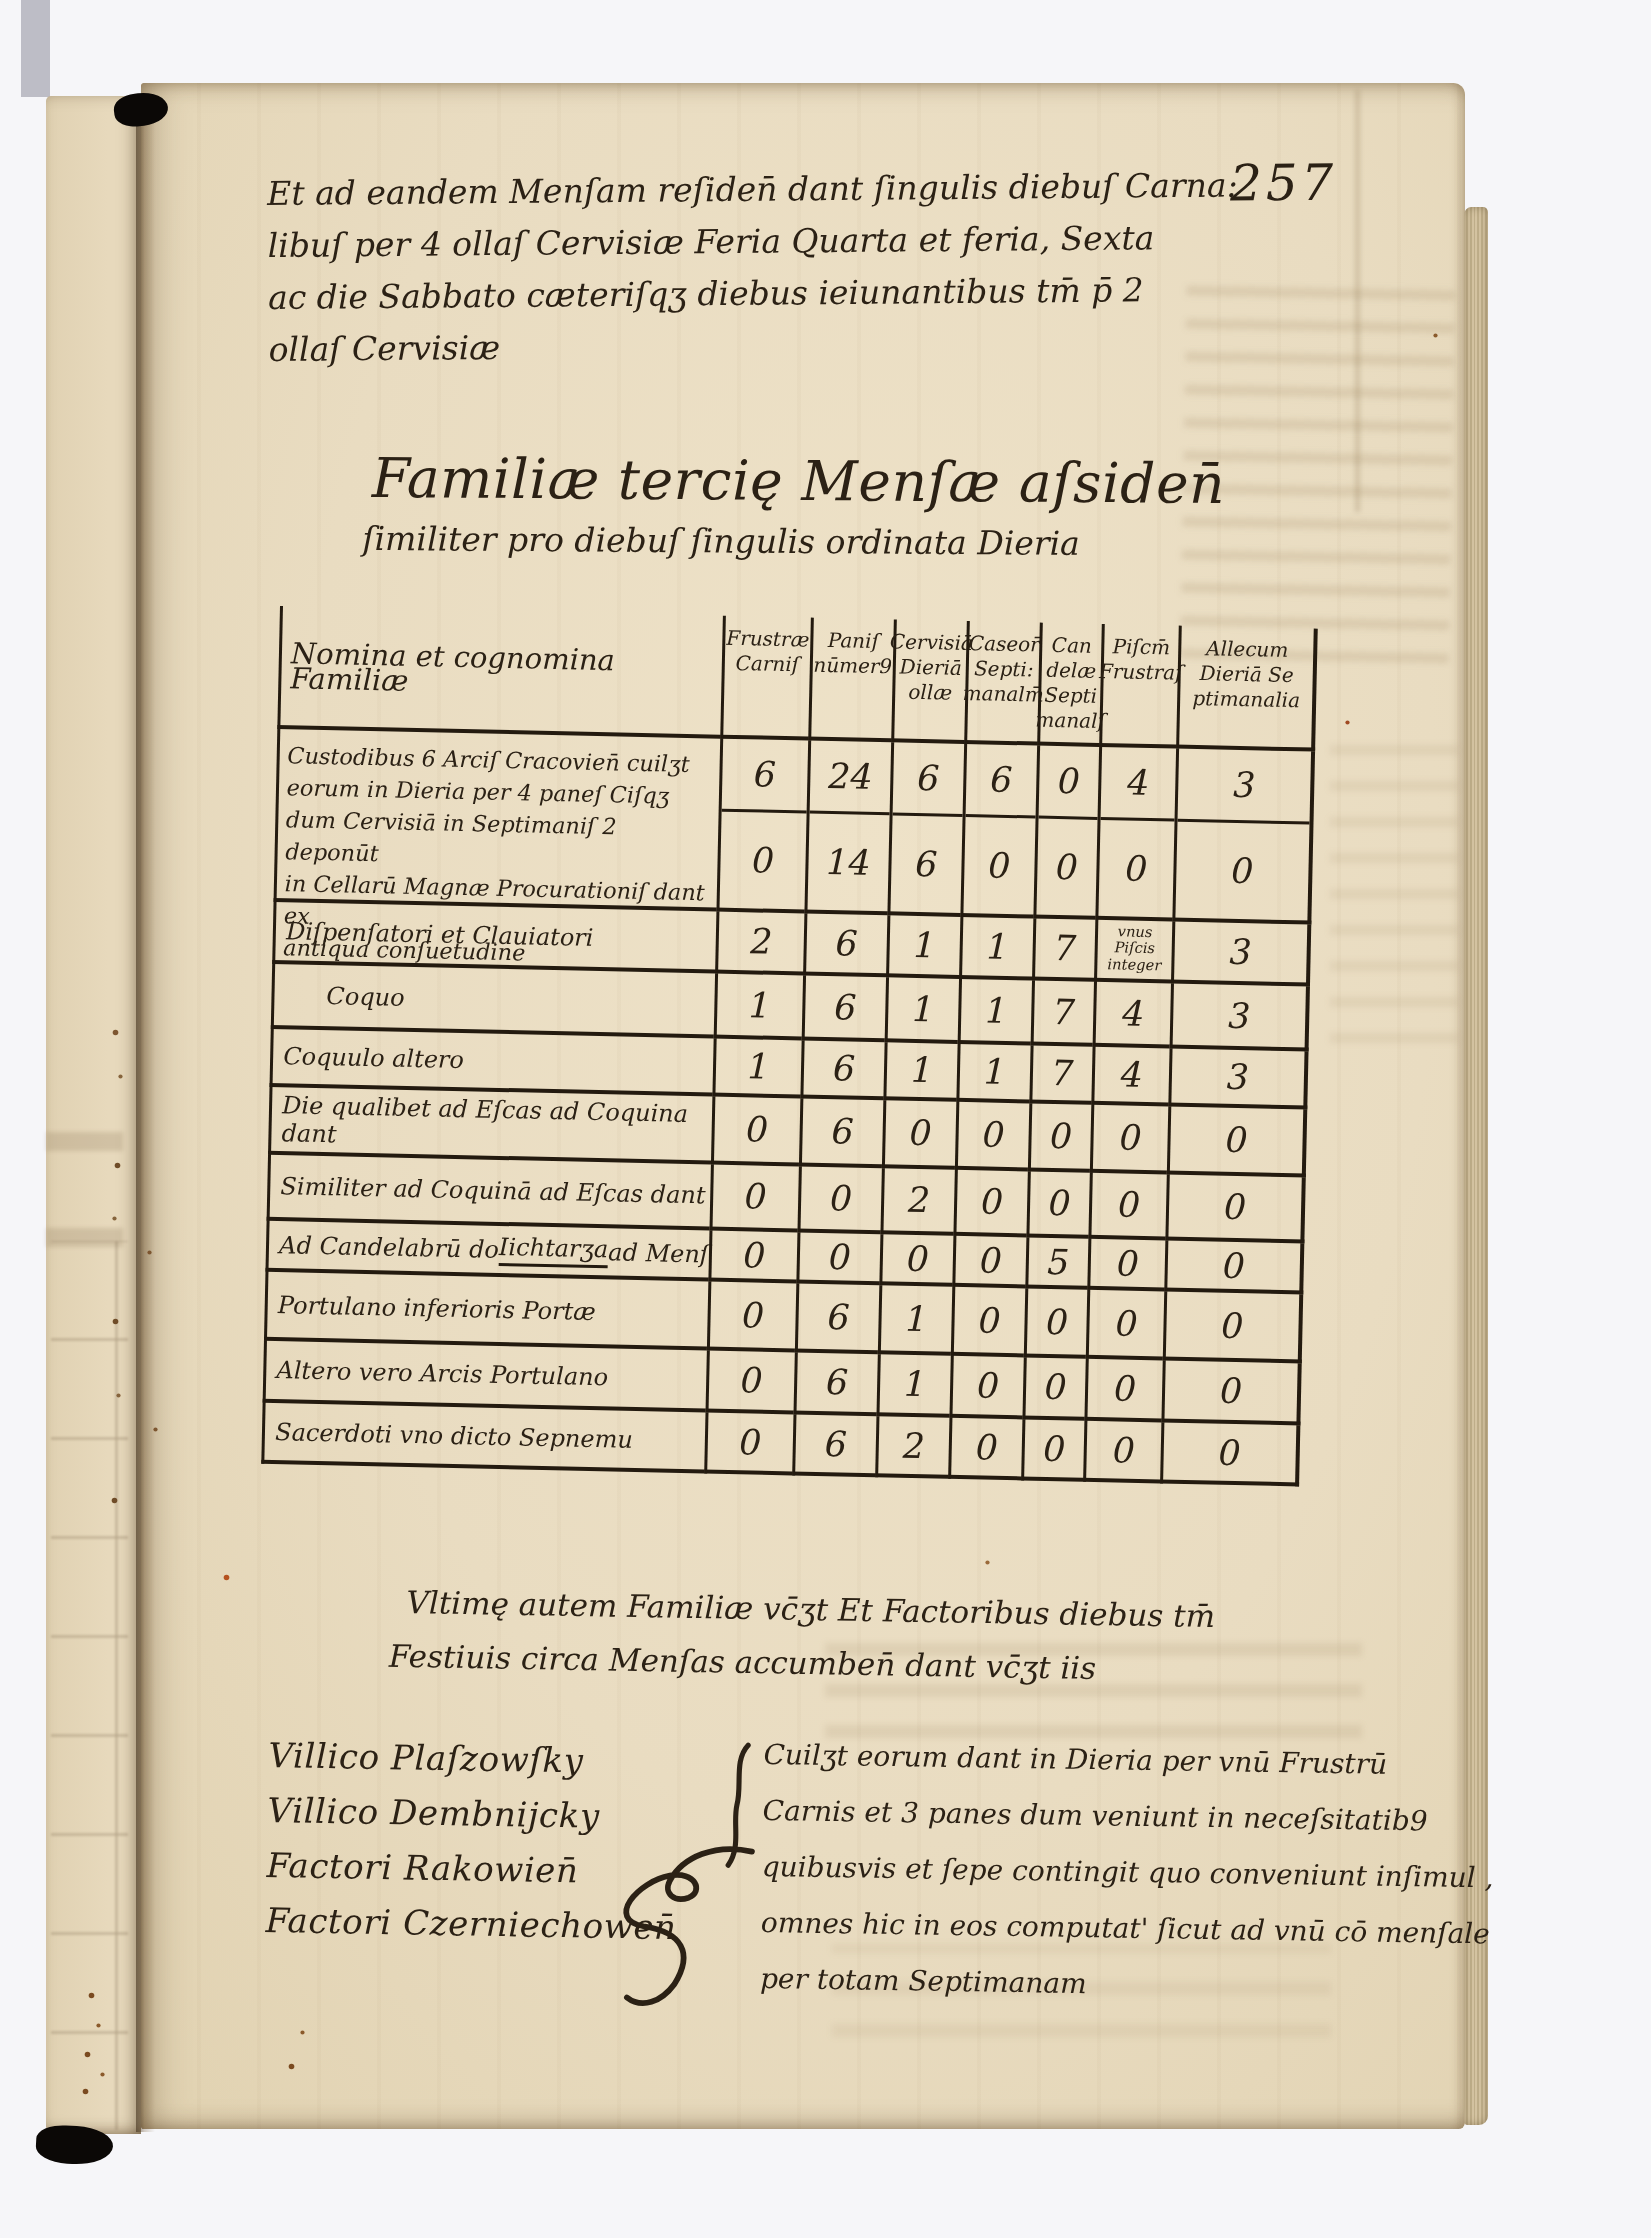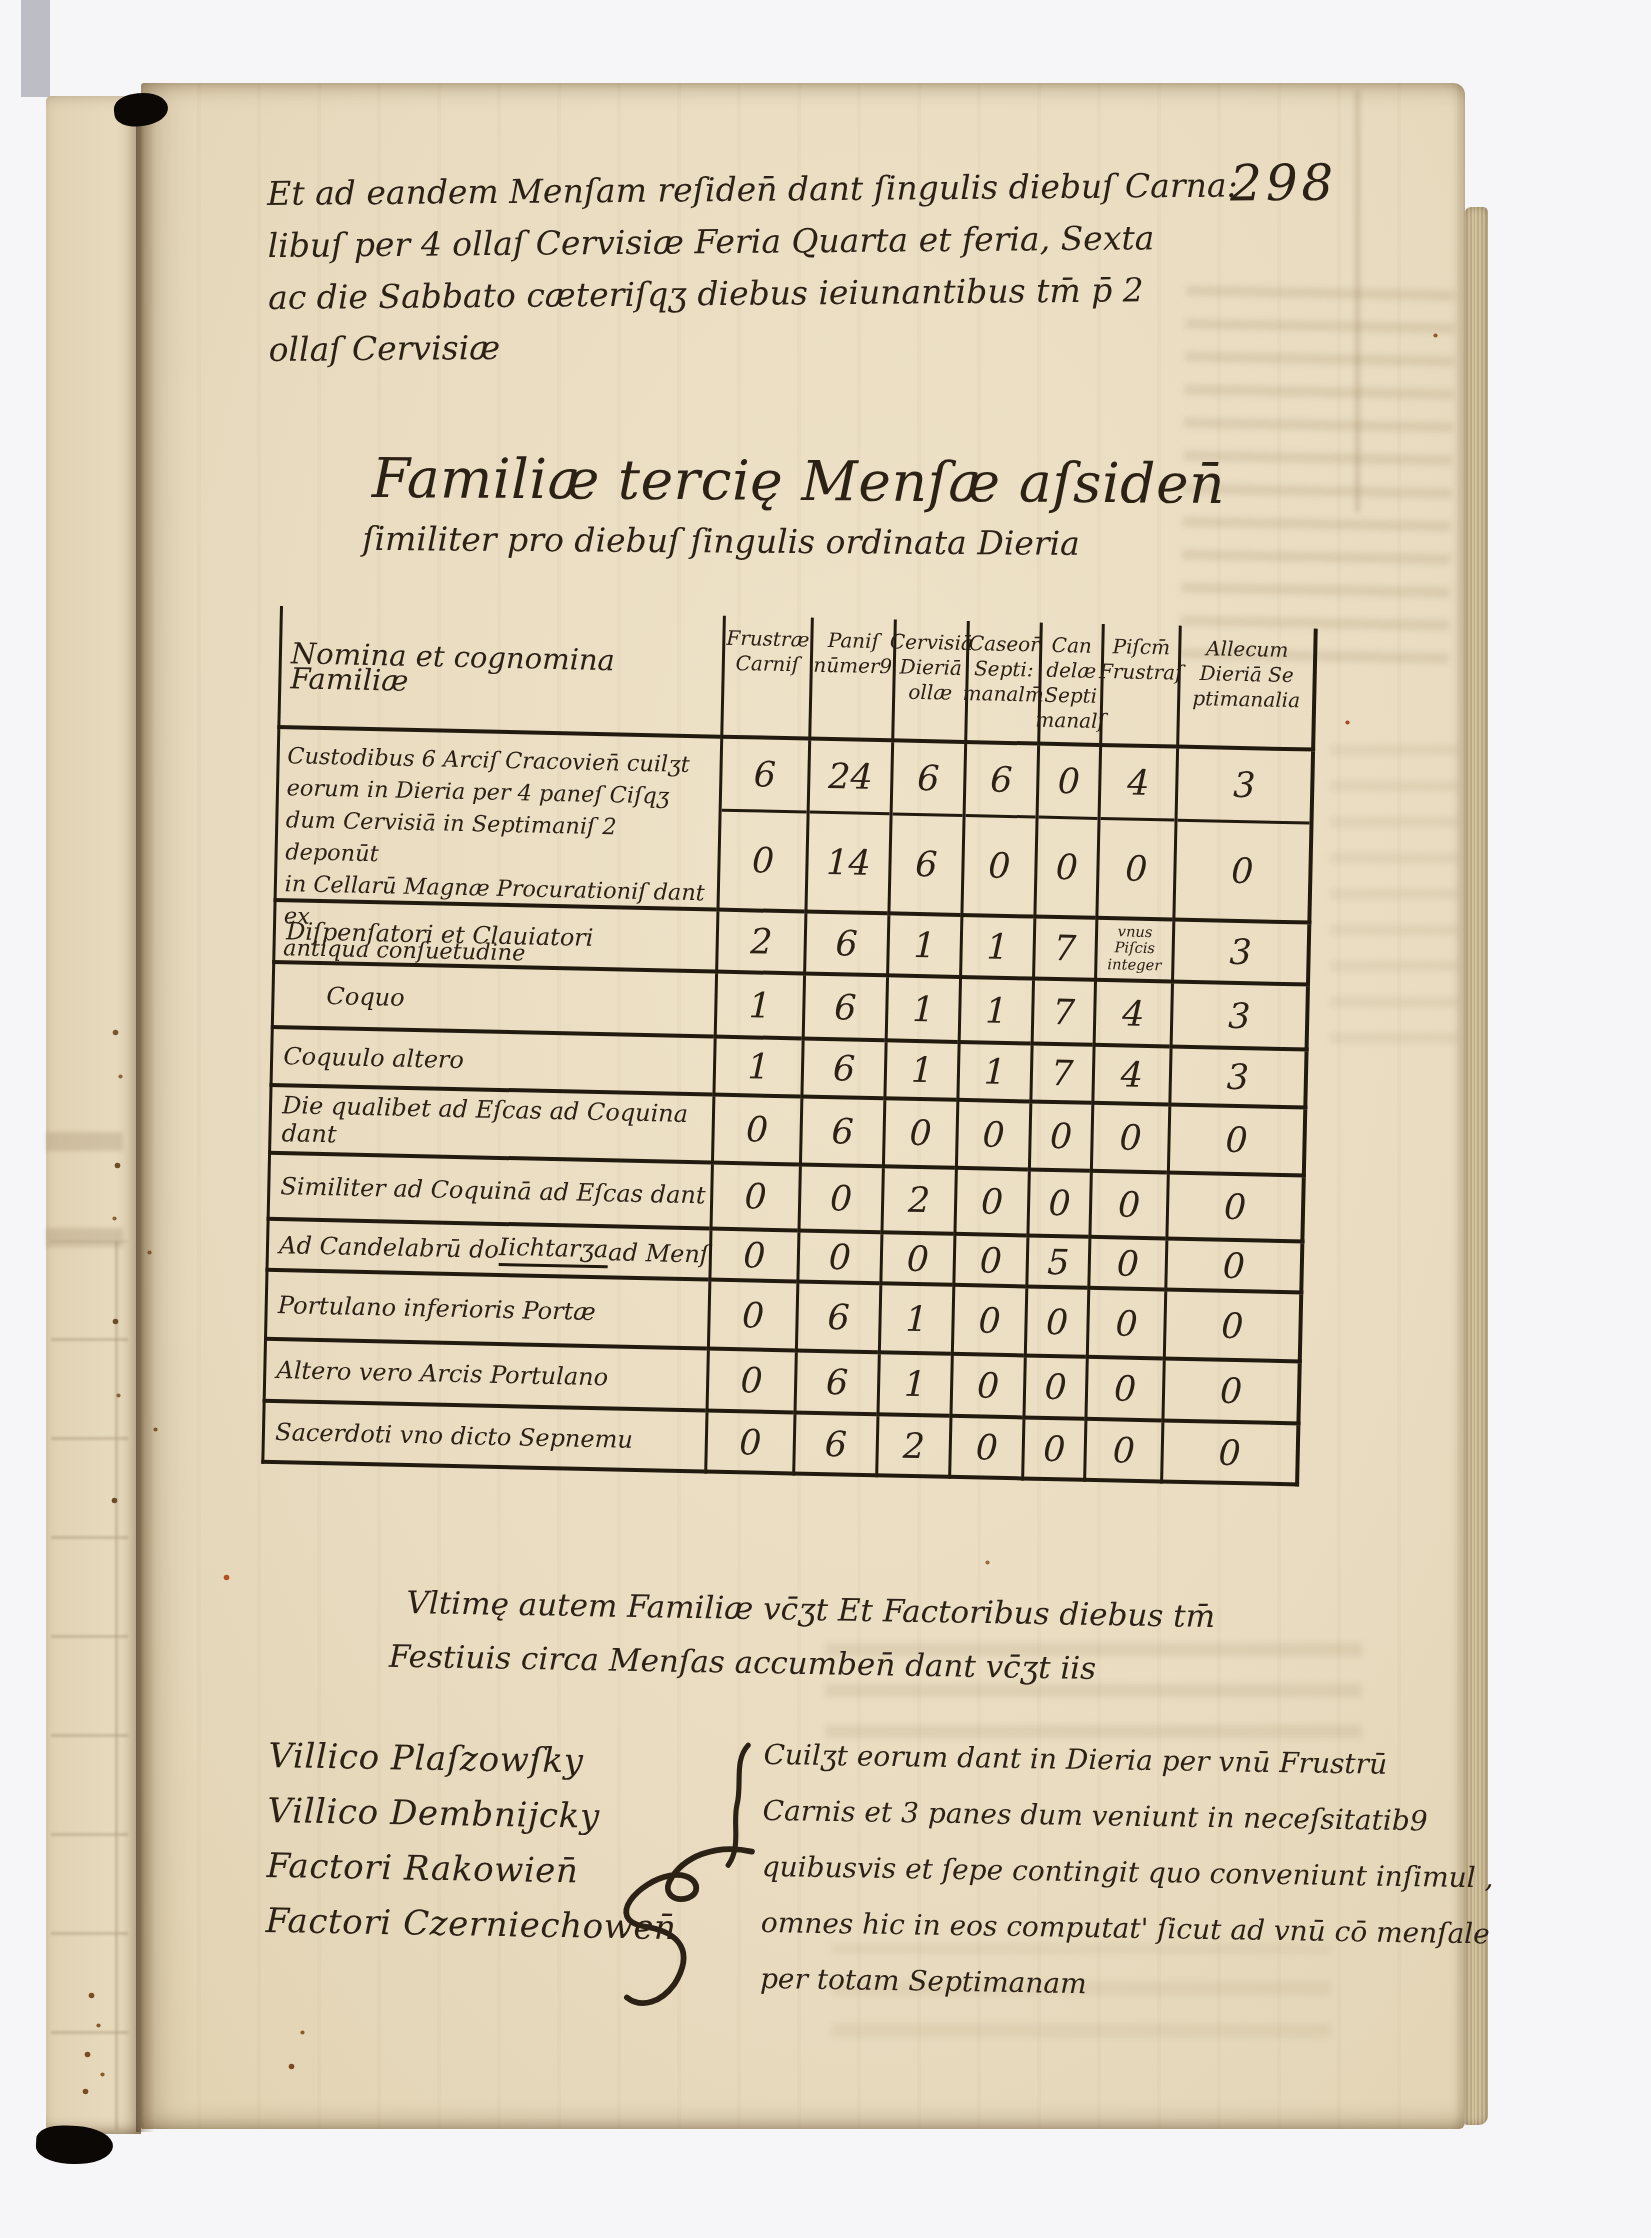--- a/index.html
+++ b/index.html
@@ -120,21 +120,21 @@
   <div class="ghost g1"></div>
   <div class="ghost g2"></div>
   <div class="ghost g3"></div>
   <div class="ghost g4"></div>
 
   <div class="wrap intro-wrap hand">
     <div class="intro-line">Et ad eandem Menſam reſiden̄ dant ſingulis diebuſ Carna:</div>
     <div class="intro-line">libuſ per 4 ollaſ Cervisiæ Feria Quarta et feria, Sexta</div>
     <div class="intro-line">ac die Sabbato cæteriſqʒ diebus ieiunantibus tm̄ p̄ 2</div>
     <div class="intro-line">ollaſ Cervisiæ</div>
-    <div class="pageno">298</div>
+    <div class="pageno">257</div>
   </div>
 
   <div class="wrap title-wrap hand">
     <div class="title-1">Familiæ tercię Menſæ aſsiden̄</div>
     <div class="title-2">ſimiliter pro diebuſ ſingulis ordinata Dieria</div>
   </div>
 
   <div class="wrap table-wrap">
     <div class="grid" id="tbl">
         <div class="cell th hand namehead">

